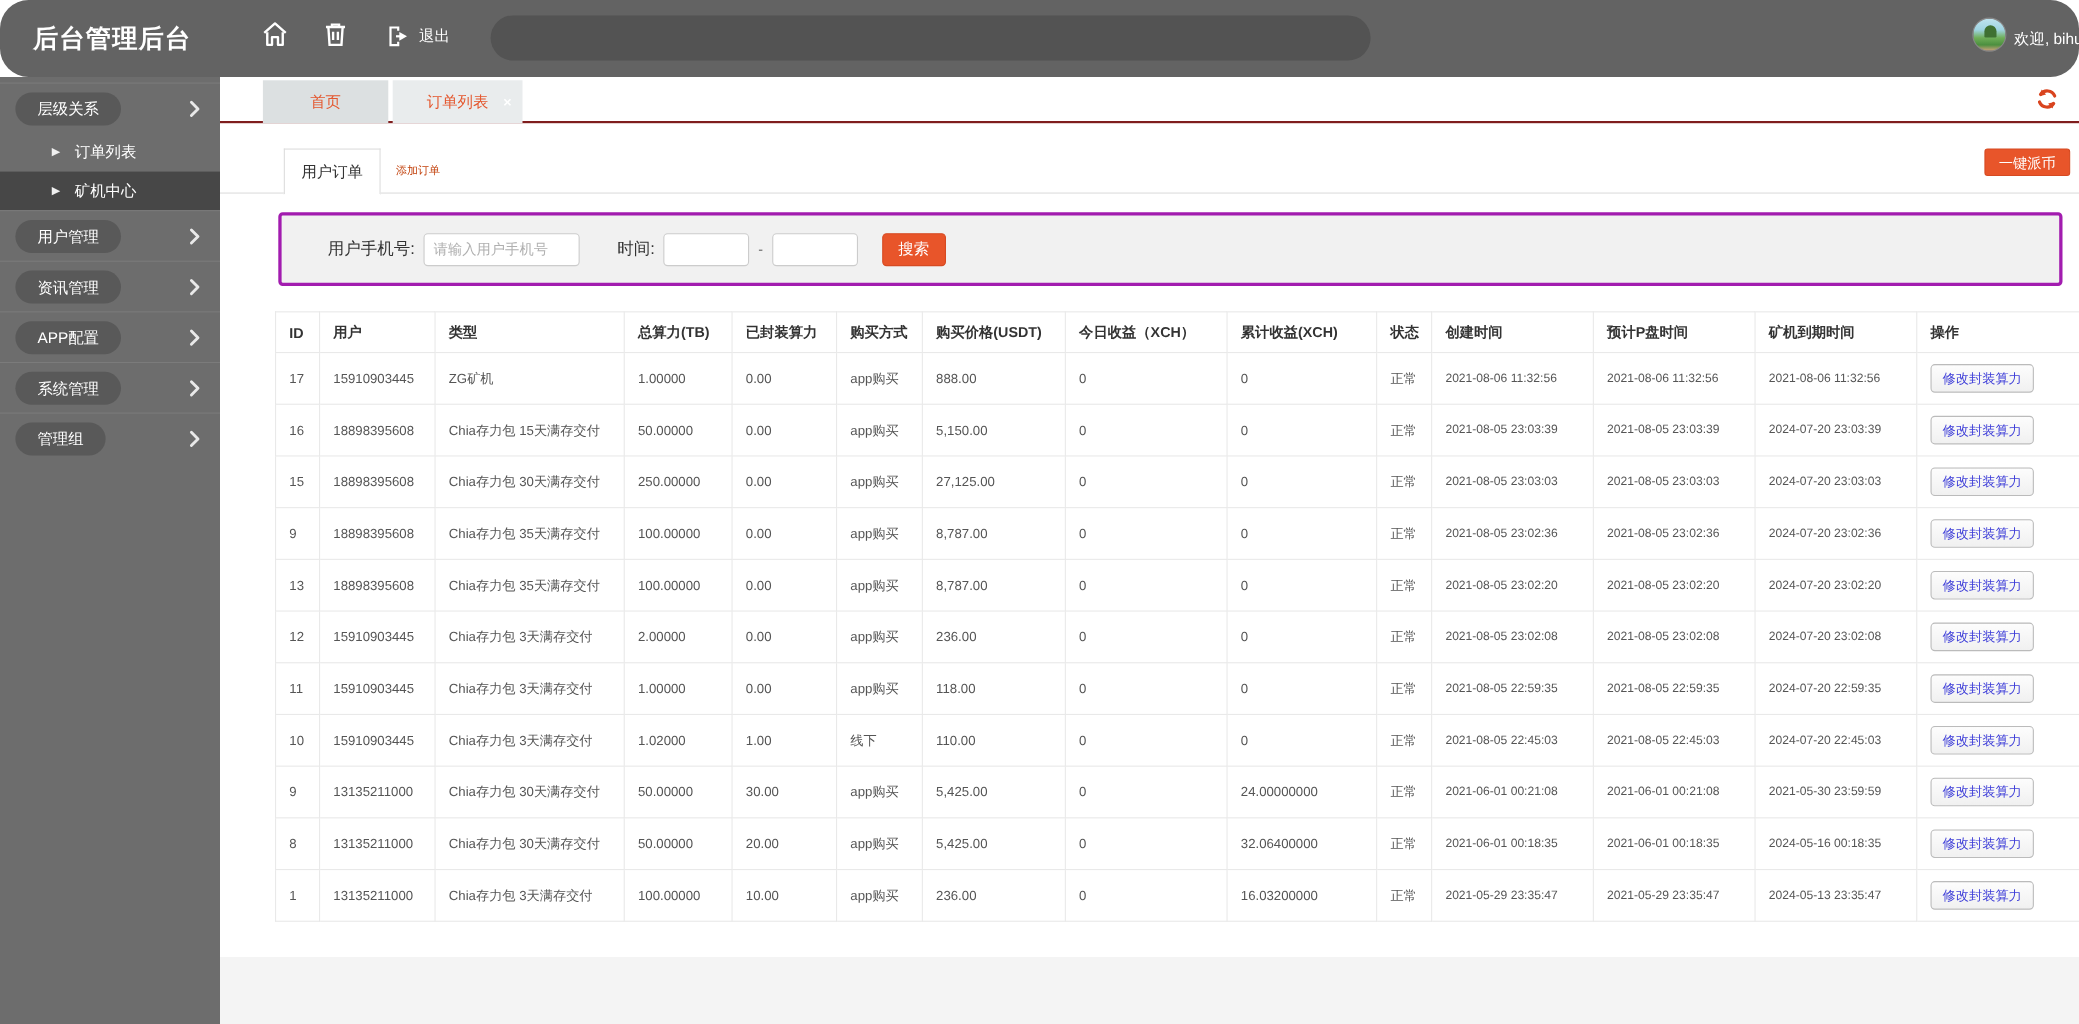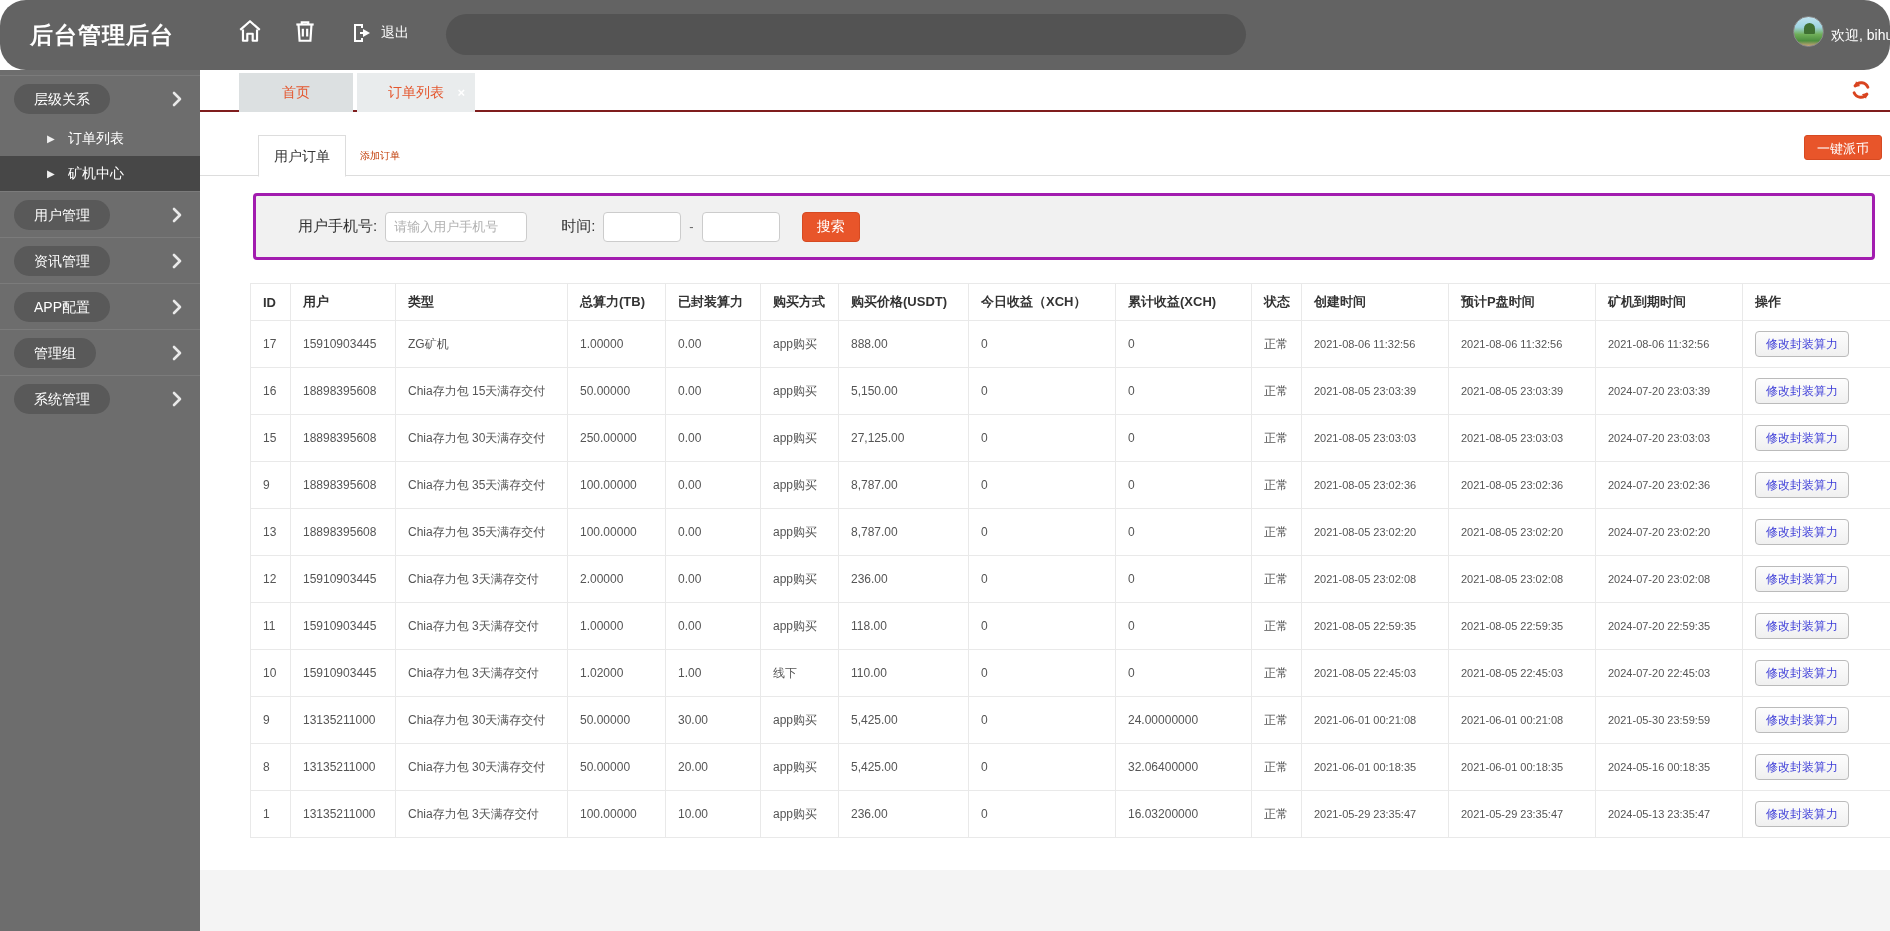--- a/index.html
+++ b/index.html
@@ -146,27 +146,27 @@
           <path d="M2 2 L8 8 L2 14"></path>
         </svg></span>
     </div>
     <div class="side-item">
       <span class="side-pill">APP配置</span>
       <span class="side-chev"><svg viewBox="0 0 10 16" fill="none" stroke="currentColor" stroke-width="2.6" stroke-linecap="round" stroke-linejoin="round">
           <path d="M2 2 L8 8 L2 14"></path>
         </svg></span>
     </div>
     <div class="side-item">
+      <span class="side-pill">系统管理</span>
+      <span class="side-chev"><svg viewBox="0 0 10 16" fill="none" stroke="currentColor" stroke-width="2.6" stroke-linecap="round" stroke-linejoin="round">
+          <path d="M2 2 L8 8 L2 14"></path>
+        </svg></span>
+    </div>
+    <div class="side-item">
       <span class="side-pill">管理组</span>
-      <span class="side-chev"><svg viewBox="0 0 10 16" fill="none" stroke="currentColor" stroke-width="2.6" stroke-linecap="round" stroke-linejoin="round">
-          <path d="M2 2 L8 8 L2 14"></path>
-        </svg></span>
-    </div>
-    <div class="side-item">
-      <span class="side-pill">系统管理</span>
       <span class="side-chev"><svg viewBox="0 0 10 16" fill="none" stroke="currentColor" stroke-width="2.6" stroke-linecap="round" stroke-linejoin="round">
           <path d="M2 2 L8 8 L2 14"></path>
         </svg></span>
     </div>
   </div>
 
 <div class="tabstrip">
   <div class="strip-tab t1" id="striptab1">首页</div>
   <div class="strip-tab t2" id="striptab2">
     <span id="striptab2label">订单列表</span>

